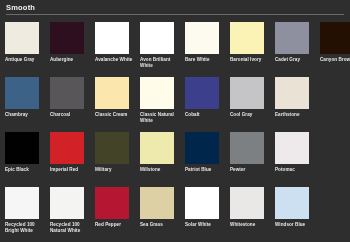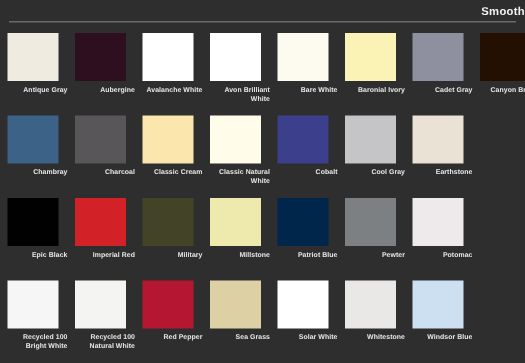--- a/index.html
+++ b/index.html
@@ -74,21 +74,21 @@
     line-height: 6px;
     margin-top: 3px;
     width: 40px;
     display: block;
     letter-spacing: 0.05px;
   }
 </style>
 </head>
 <body style="background: rgb(46, 46, 46);">
 
-<div class="panel" style="background: rgb(46, 46, 46); text-align: right;">
+<div class="panel" style="background: rgb(46, 46, 46);">
 
   <div class="section-header">
     <span class="section-title">Smooth</span>
   </div>
 
   <div class="divider" style="background: rgb(109, 106, 99);"></div>
 
   <div class="swatch-grid">
 
     <div class="swatch-row">

